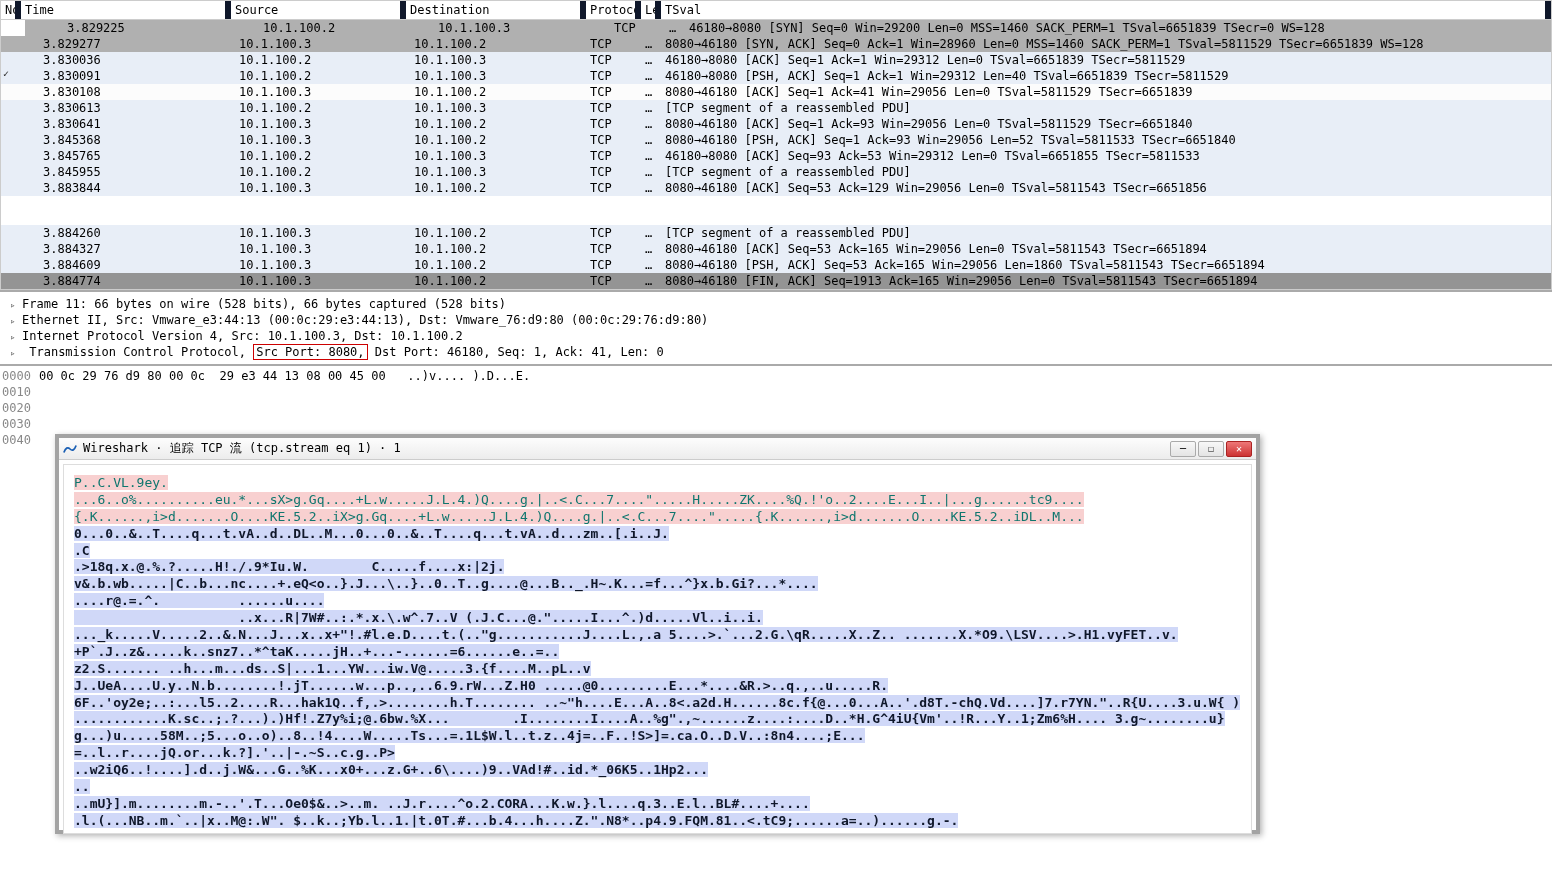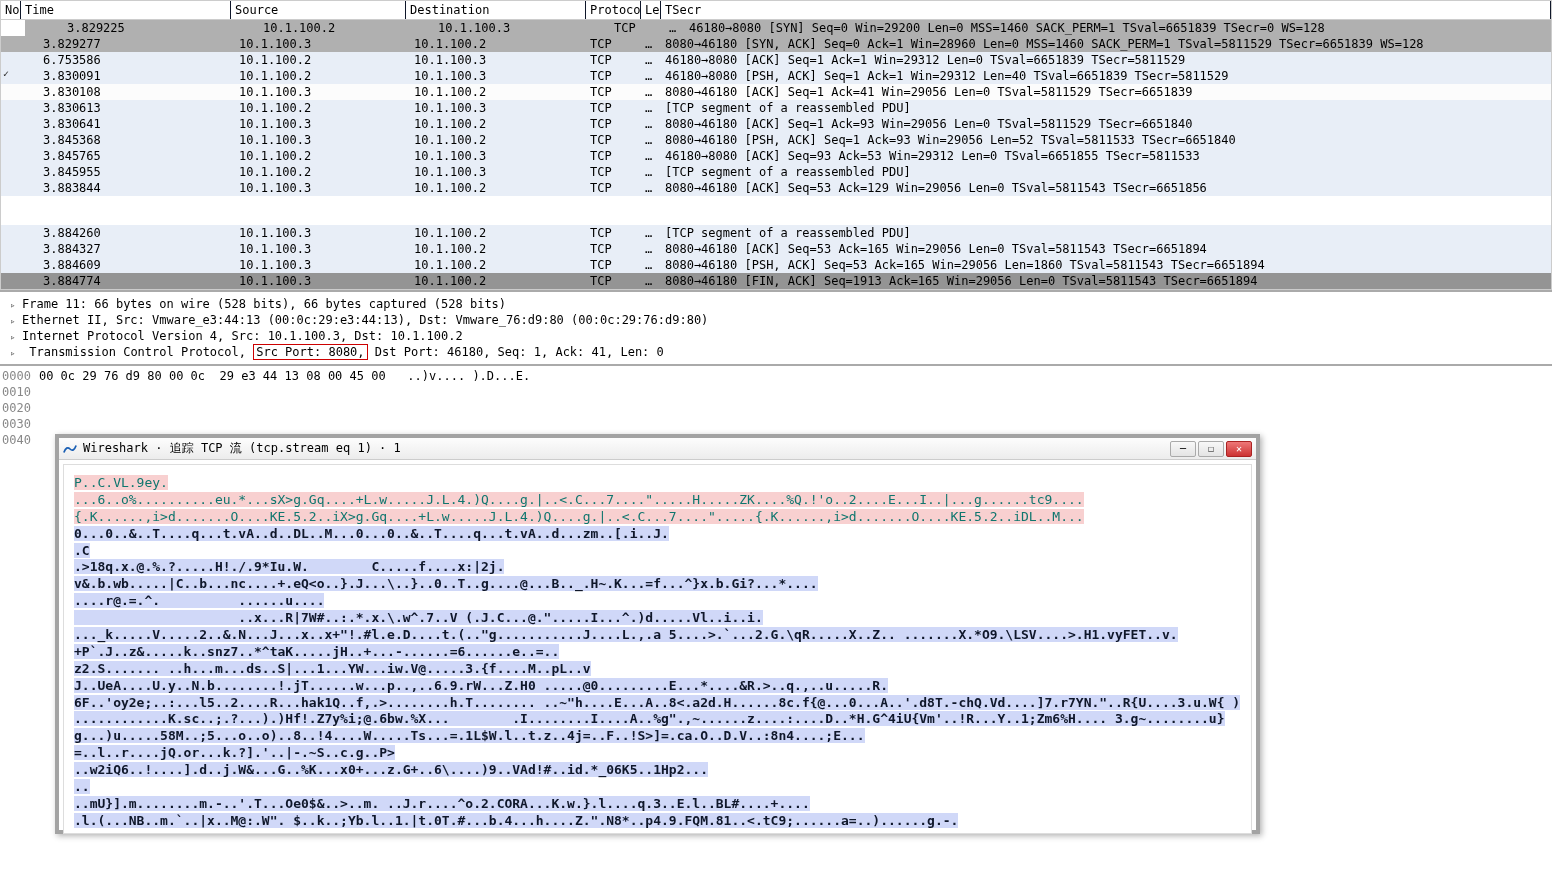--- a/index.html
+++ b/index.html
@@ -2,21 +2,21 @@
 <html><head>
 <meta charset="utf-8">
 <style>
 * { margin: 0; padding: 0; box-sizing: border-box; }
 body { font-family: "SimSun", "Consolas", monospace; font-size: 12px; background: #fff; width: 1552px; height: 890px; overflow: hidden; }
 .container { display: flex; flex-direction: column; height: 100%; }
 
 
 .packet-list { border: 1px solid #ccc; background: #fff; }
 .packet-header { display: flex; background: #fff; border-bottom: 1px solid #ccc; font-weight: normal; }
-.packet-header > div { padding: 2px 4px; border-right: 1px solid #0f172a; white-space: nowrap; overflow: hidden; }
+.packet-header > div { padding: 2px 4px; border-right: 6px solid #0f172a; white-space: nowrap; overflow: hidden; }
 .col-no { width: 20px; text-align: left; }
 .col-time { width: 210px; }
 .col-src { width: 175px; }
 .col-dst { width: 180px; }
 .col-proto { width: 55px; }
 .col-len { width: 20px; }
 .col-info { flex: 1; }
 
 .packet-rows { }
 .packet-row { display: flex; cursor: pointer; }
@@ -68,21 +68,21 @@
 <div class="container">
 
   <div class="packet-list">
     <div class="packet-header">
       <div class="col-no">No</div>
       <div class="col-time">Time</div>
       <div class="col-src">Source</div>
       <div class="col-dst">Destination</div>
       <div class="col-proto">Protocol</div>
       <div class="col-len">Le</div>
-      <div class="col-info">TSecr</div>
+      <div class="col-info">TSval</div>
     </div>
     <div class="packet-rows" id="packet-rows">
         <div class="packet-row bg-gray" style="position: relative; margin-left: 24px;">
           <div class="row-no"></div>
           <div class="row-time">3.829225</div>
           <div class="row-src">10.1.100.2</div>
           <div class="row-dst">10.1.100.3</div>
           <div class="row-proto">TCP</div>
           <div class="row-len">…</div>
           <div class="row-info">46180→8080 [SYN] Seq=0 Win=29200 Len=0 MSS=1460 SACK_PERM=1 TSval=6651839 TSecr=0 WS=128</div>
@@ -91,21 +91,21 @@
           <div class="row-no"></div>
           <div class="row-time">3.829277</div>
           <div class="row-src">10.1.100.3</div>
           <div class="row-dst">10.1.100.2</div>
           <div class="row-proto">TCP</div>
           <div class="row-len">…</div>
           <div class="row-info">8080→46180 [SYN, ACK] Seq=0 Ack=1 Win=28960 Len=0 MSS=1460 SACK_PERM=1 TSval=5811529 TSecr=6651839 WS=128</div>
         </div>
         <div class="packet-row bg-light" style="position: relative;">
           <div class="row-no"></div>
-          <div class="row-time">6.753586</div>
+          <div class="row-time">3.830036</div>
           <div class="row-src">10.1.100.2</div>
           <div class="row-dst">10.1.100.3</div>
           <div class="row-proto">TCP</div>
           <div class="row-len">…</div>
           <div class="row-info">46180→8080 [ACK] Seq=1 Ack=1 Win=29312 Len=0 TSval=6651839 TSecr=5811529</div>
         </div>
         <div class="packet-row bg-light" style="position: relative;">
           <span class="row-mark">✓</span>
           <div class="row-no"></div>
           <div class="row-time">3.830091</div>

